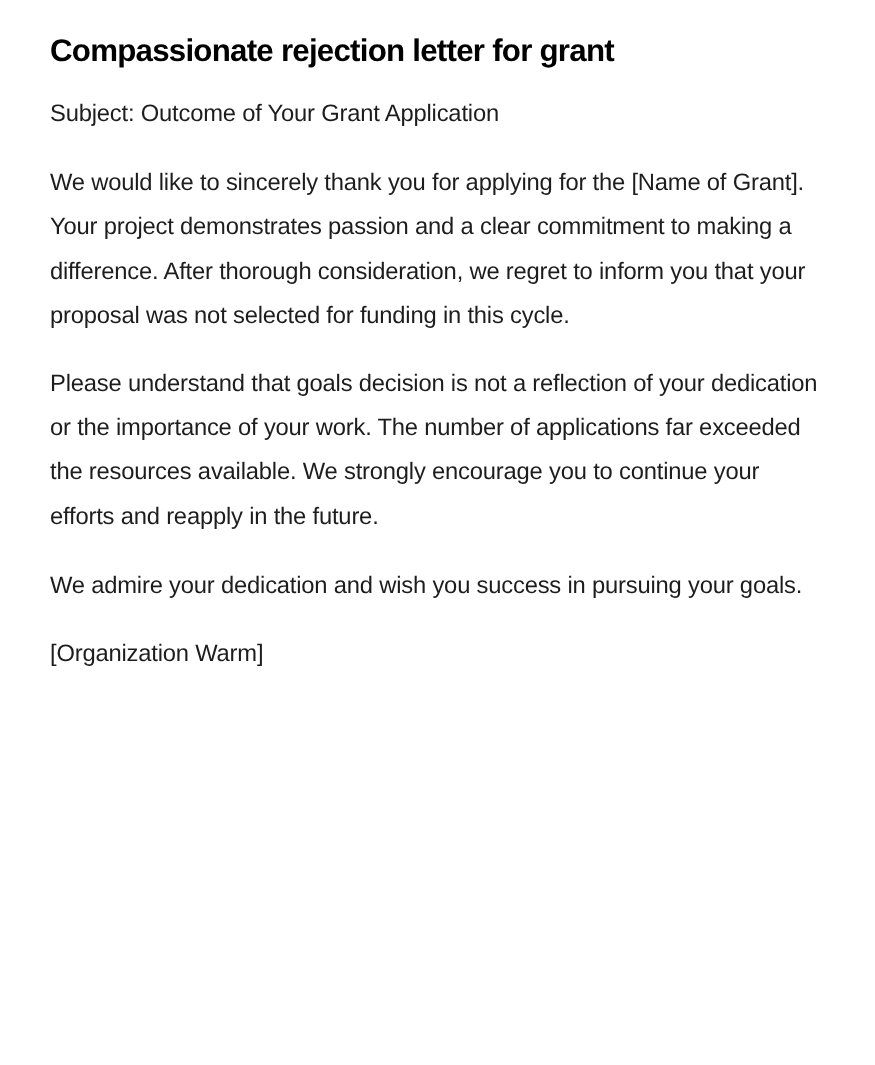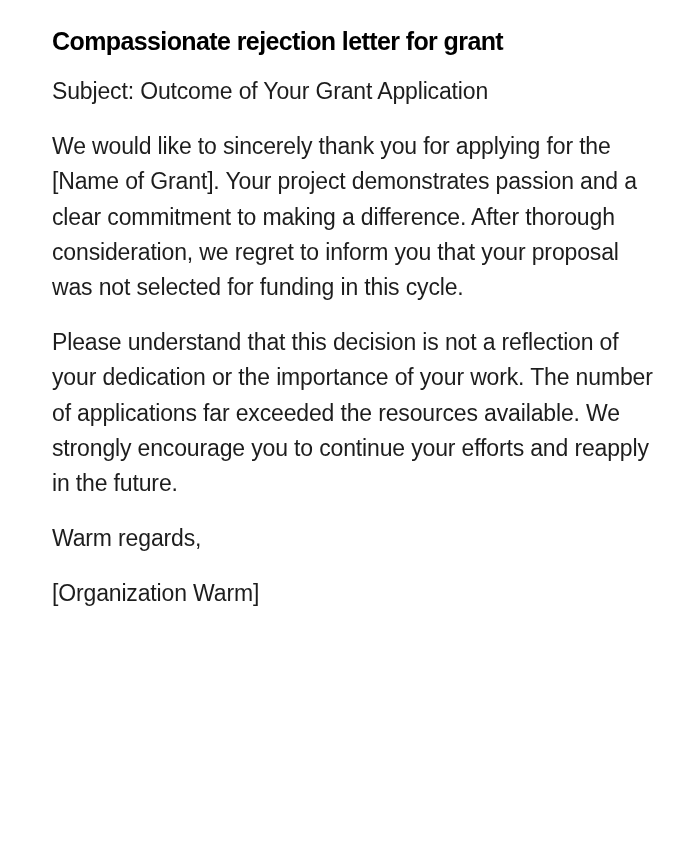--- a/index.html
+++ b/index.html
@@ -1,42 +1,41 @@
 <!DOCTYPE html>
 <html><head>
 <meta charset="utf-8">
 <style>
   html, body { margin: 0; padding: 0; background: #ffffff; }
   body { width: 700px; height: 852px; overflow: hidden; }
   .doc {
     padding: 24px 40px 0 40px;
     color: #1a1a1a;
     font-family: "Liberation Sans", "DejaVu Sans", sans-serif;
-    margin-left: 12px;
   }
   .title {
     font-size: 25px;
     font-weight: bold;
     letter-spacing: -0.6px;
     margin: 0 0 16px 0;
     line-height: 34px;
     color: #000;
   }
   p {
-    font-size: 23px;
+    font-size: 19px;
     line-height: 35.2px;
     margin: 0 0 20px 0;
     letter-spacing: -0.15px;
     color: #1d1d1d;
   }
   p.subject { margin-bottom: 20px; }
 </style>
 </head>
 <body>
 
 <div class="doc">
   <h1 class="title">Compassionate rejection letter for grant</h1>
   <p class="subject">Subject: Outcome of Your Grant Application</p>
   <p>We would like to sincerely thank you for applying for the [Name of Grant]. Your project demonstrates passion and a clear commitment to making a difference. After thorough consideration, we regret to inform you that your proposal was not selected for funding in this cycle.</p>
-  <p>Please understand that this decision is not a reflection of your dedication or the importance of your work. The number of applications far exceeded the resources available. We strongly encourage you to continue your efforts and reapply in the future.</p>
-  <p>Warm regards,</p>
+  <p>Please understand that goals decision is not a reflection of your dedication or the importance of your work. The number of applications far exceeded the resources available. We strongly encourage you to continue your efforts and reapply in the future.</p>
+  <p>We admire your dedication and wish you success in pursuing your goals.</p>
   <p>[Organization Warm]</p>
 </div>
 
 </body></html>

